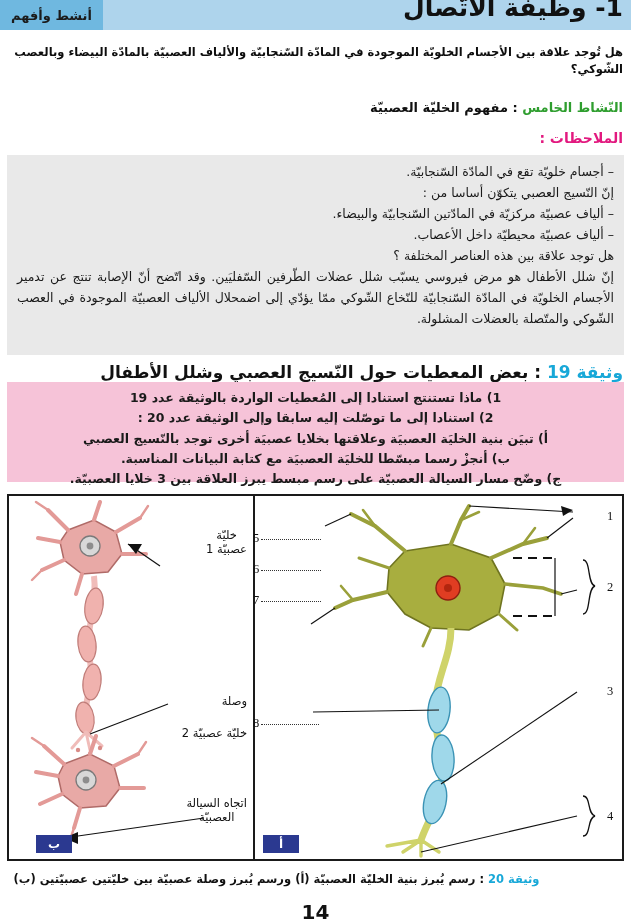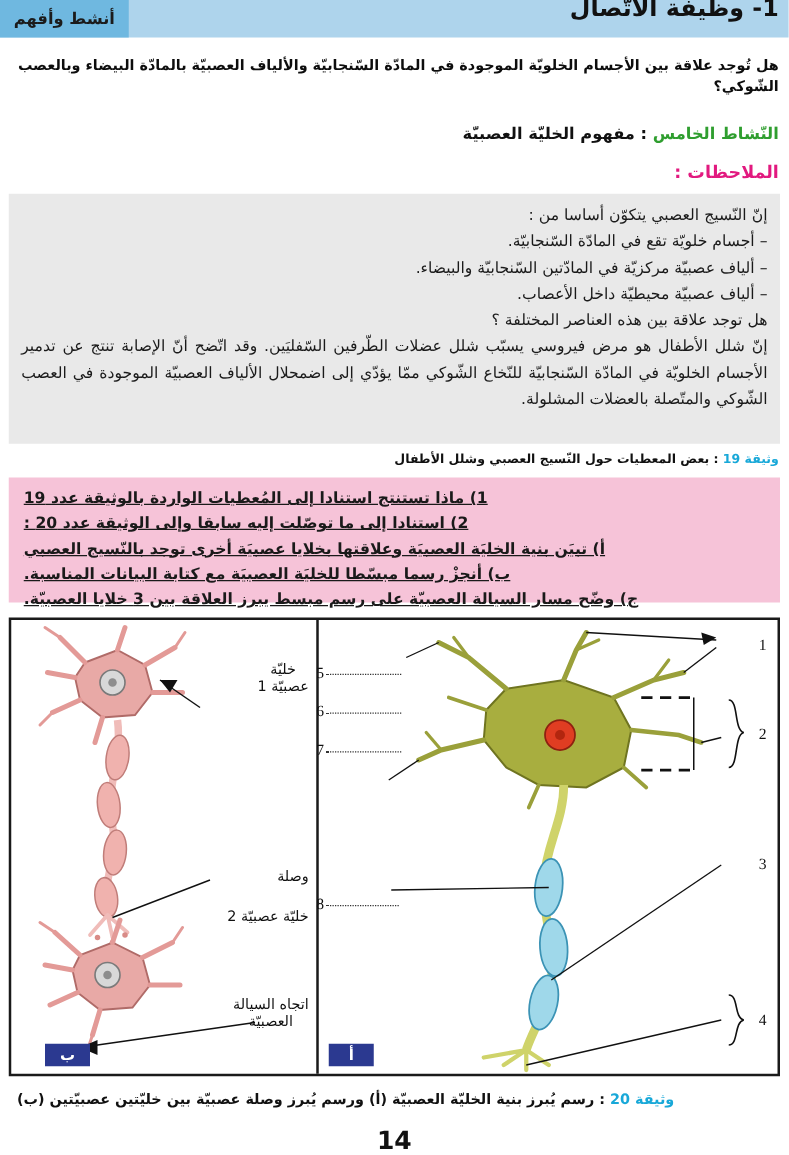--- a/index.html
+++ b/index.html
@@ -38,21 +38,21 @@
     font-weight: bold;
     color: #1b1b1b;
     letter-spacing: 0px;
   }
   .header-title {
     position: absolute;
     right: 8px; top: 0;
     height: 14px;
     display: flex;
     align-items: center;
-    font-size: 19px;
+    font-size: 25px;
     font-weight: bold;
     color: #111;
   }
 
   
   .lead-question {
     position: absolute;
     right: 8px; top: 44px;
     width: 618px;
     text-align: right;
@@ -103,46 +103,45 @@
   .gray-box p.just {
     text-align: justify;
     text-align-last: right;
     direction: rtl;
   }
 
   
   .doc19-caption {
     position: absolute;
     right: 8px; top: 362px;
-    font-size: 10px;
+    font-size: 17px;
     font-weight: bold;
     direction: rtl;
     color: #111;
   }
   .doc19-caption .doc-num { color: #18a8d8; }
 
   
   .pink-box {
     position: absolute;
     left: 7px; top: 382px;
     width: 617px;
     height: 100px;
     background: #f6c3d8;
     padding: 6px 12px 6px 12px;
     box-sizing: border-box;
   }
   .pink-box p {
     margin: 0;
-    text-align: left;
+    text-align: center;
     font-size: 12.5px;
     font-weight: bold;
     line-height: 1.62;
     color: #1a1a1a;
     direction: rtl;
-    text-decoration: underline;
   }
 
   
   .figure-wrap {
     position: absolute;
     left: 7px; top: 494px;
     width: 617px;
     height: 367px;
     border: 2px solid #1a1a1a;
     box-sizing: border-box;
@@ -232,22 +231,22 @@
 
 <div class="lead-question">هل تُوجد علاقة بين الأجسام الخلويّة الموجودة في المادّة السّنجابيّة والألياف العصبيّة بالمادّة البيضاء وبالعصب الشّوكي؟</div>
 
 <div class="activity-line">
   <span class="act-green">النّشاط الخامس</span><span class="act-black"> : </span><span class="act-black">مفهوم الخليّة العصبيّة</span>
 </div>
 
 <div class="obs-heading">الملاحظات :</div>
 
 <div class="gray-box">
+  <p>– أجسام خلويّة تقع في المادّة السّنجابيّة.</p>
   <p>إنّ النّسيج العصبي يتكوّن أساسا من :</p>
-  <p>– أجسام خلويّة تقع في المادّة السّنجابيّة.</p>
   <p>– ألياف عصبيّة مركزيّة في المادّتين السّنجابيّة والبيضاء.</p>
   <p>– ألياف عصبيّة محيطيّة داخل الأعصاب.</p>
   <p>هل توجد علاقة بين هذه العناصر المختلفة ؟</p>
   <p class="just">إنّ شلل الأطفال هو مرض فيروسي يسبّب شلل عضلات الطّرفين السّفليَين. وقد اتّضح أنّ الإصابة تنتج عن تدمير الأجسام الخلويّة في المادّة السّنجابيّة للنّخاع الشّوكي ممّا يؤدّي إلى اضمحلال الألياف العصبيّة الموجودة في العصب الشّوكي والمتّصلة بالعضلات المشلولة.</p>
 </div>
 
 <div class="doc19-caption">
   <span class="doc-num">وثيقة 19</span><span> : </span><span>بعض المعطيات حول النّسيج العصبي وشلل الأطفال</span>
 </div>
 

